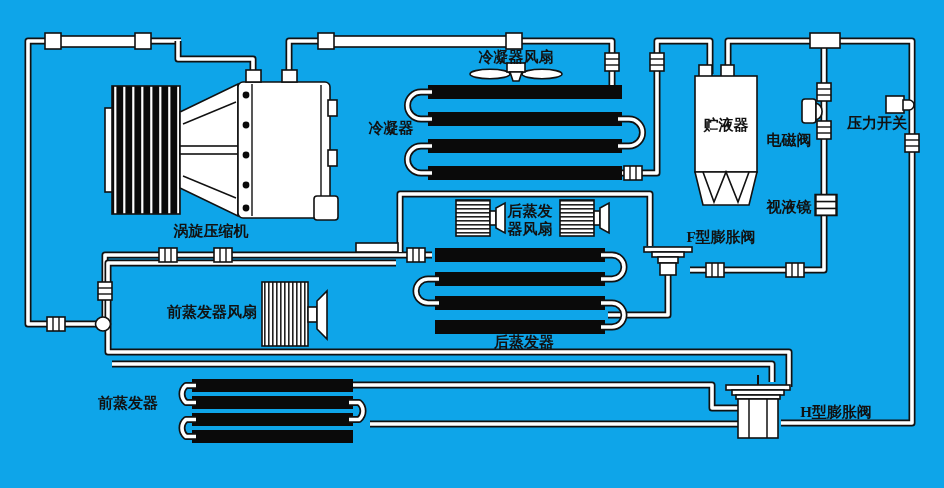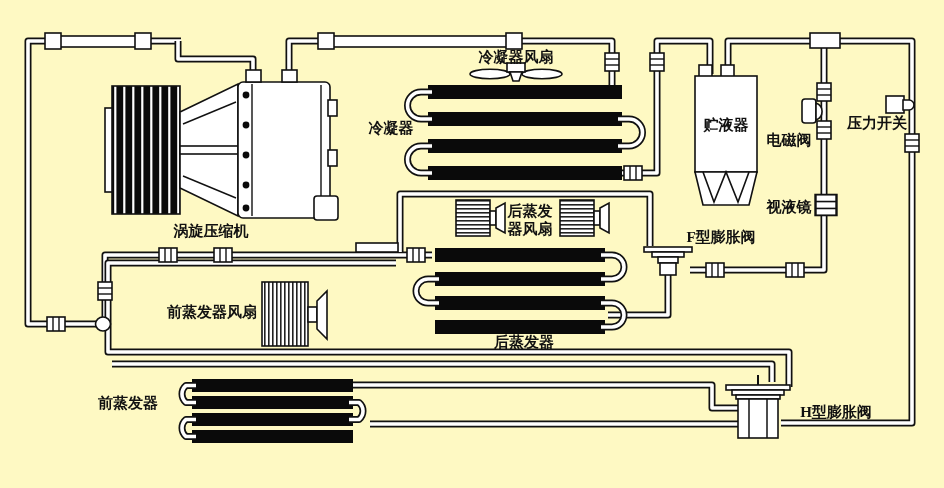--- a/index.html
+++ b/index.html
@@ -1,16 +1,16 @@
 <!DOCTYPE html>
 <html><head>
 <meta charset="utf-8">
 <style>
   html,body{margin:0;padding:0;background:#ffffff;}
-  .stage{position:relative;width:944px;height:488px;background:#fef9c3;overflow:hidden;
+  .stage{position:relative;width:944px;height:488px;background:#0ea5e9;overflow:hidden;
          font-family:"Liberation Serif","DejaVu Serif",serif;}
   svg{display:block}
   .pipe{stroke:#111;stroke-width:7;fill:none;stroke-linejoin:round}
   .pipe-core{stroke:#fff;stroke-width:3.6;fill:none;stroke-linejoin:round}
   .thin{stroke:#111;stroke-width:1.6;fill:#fff}
   .solid{fill:#0a0a0a;stroke:none}
   .lbl{font-size:15px;font-weight:bold;fill:#111;text-anchor:middle;
        font-family:"Liberation Serif","DejaVu Serif",serif;}
 </style>
 </head>

